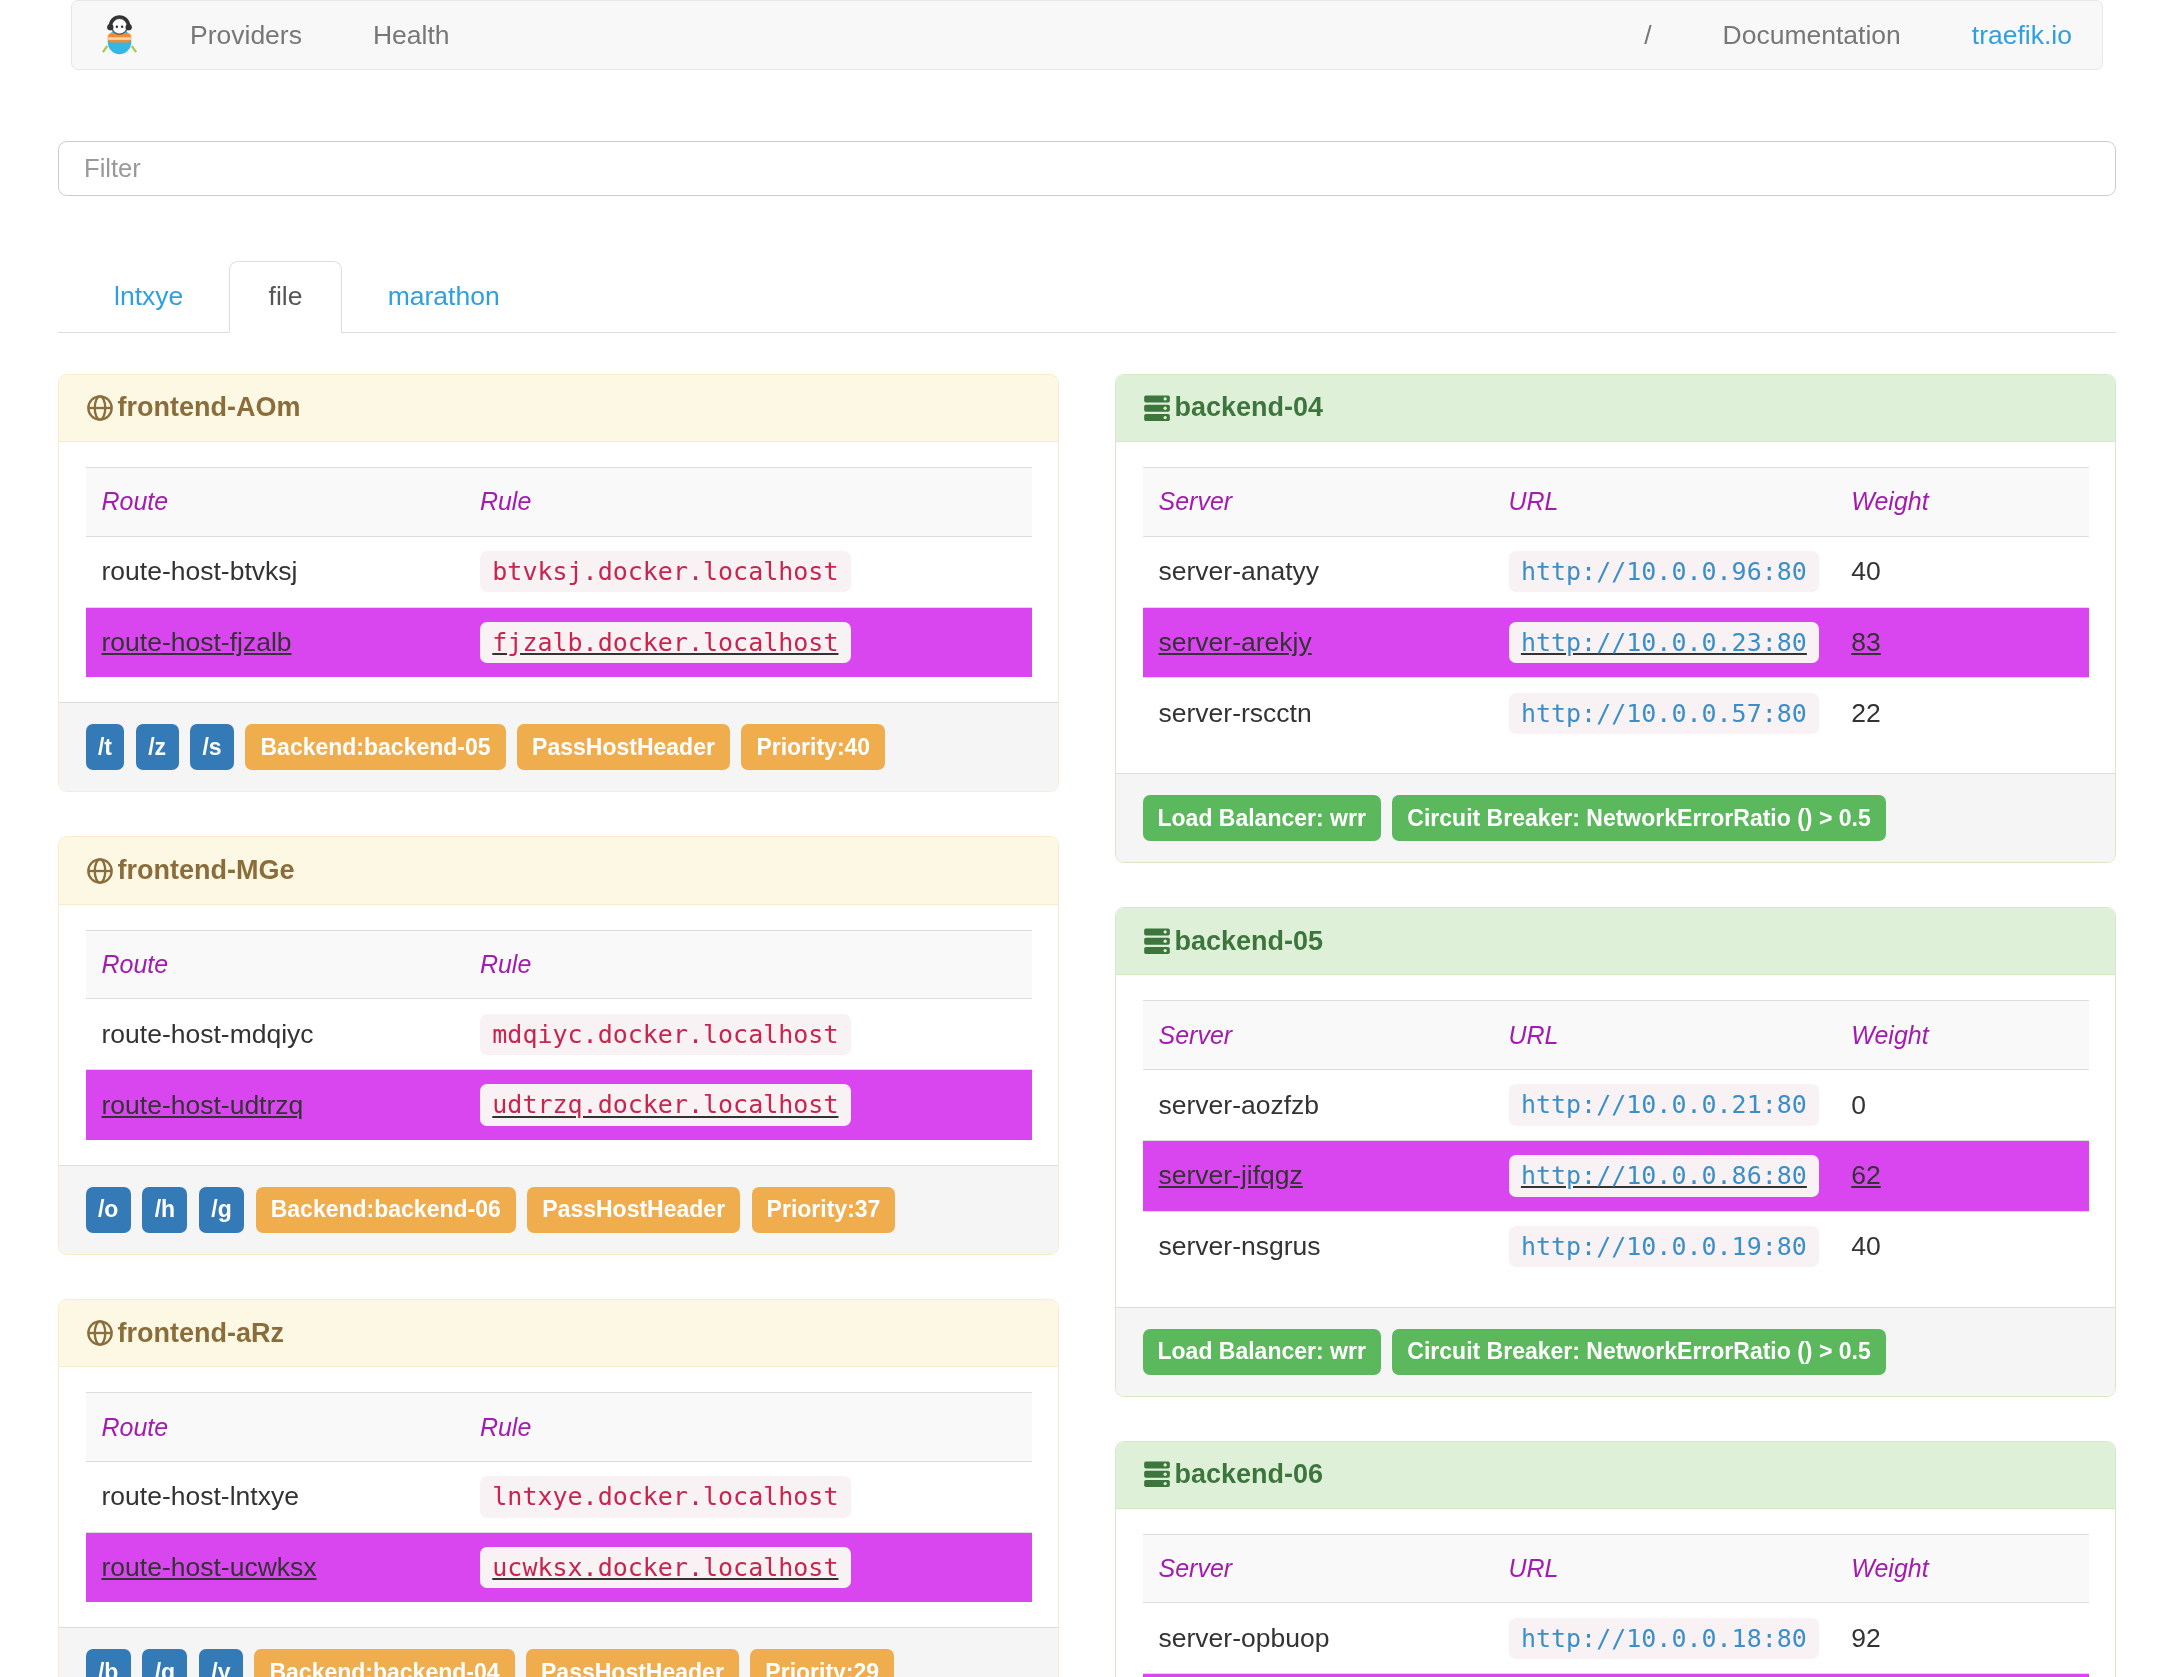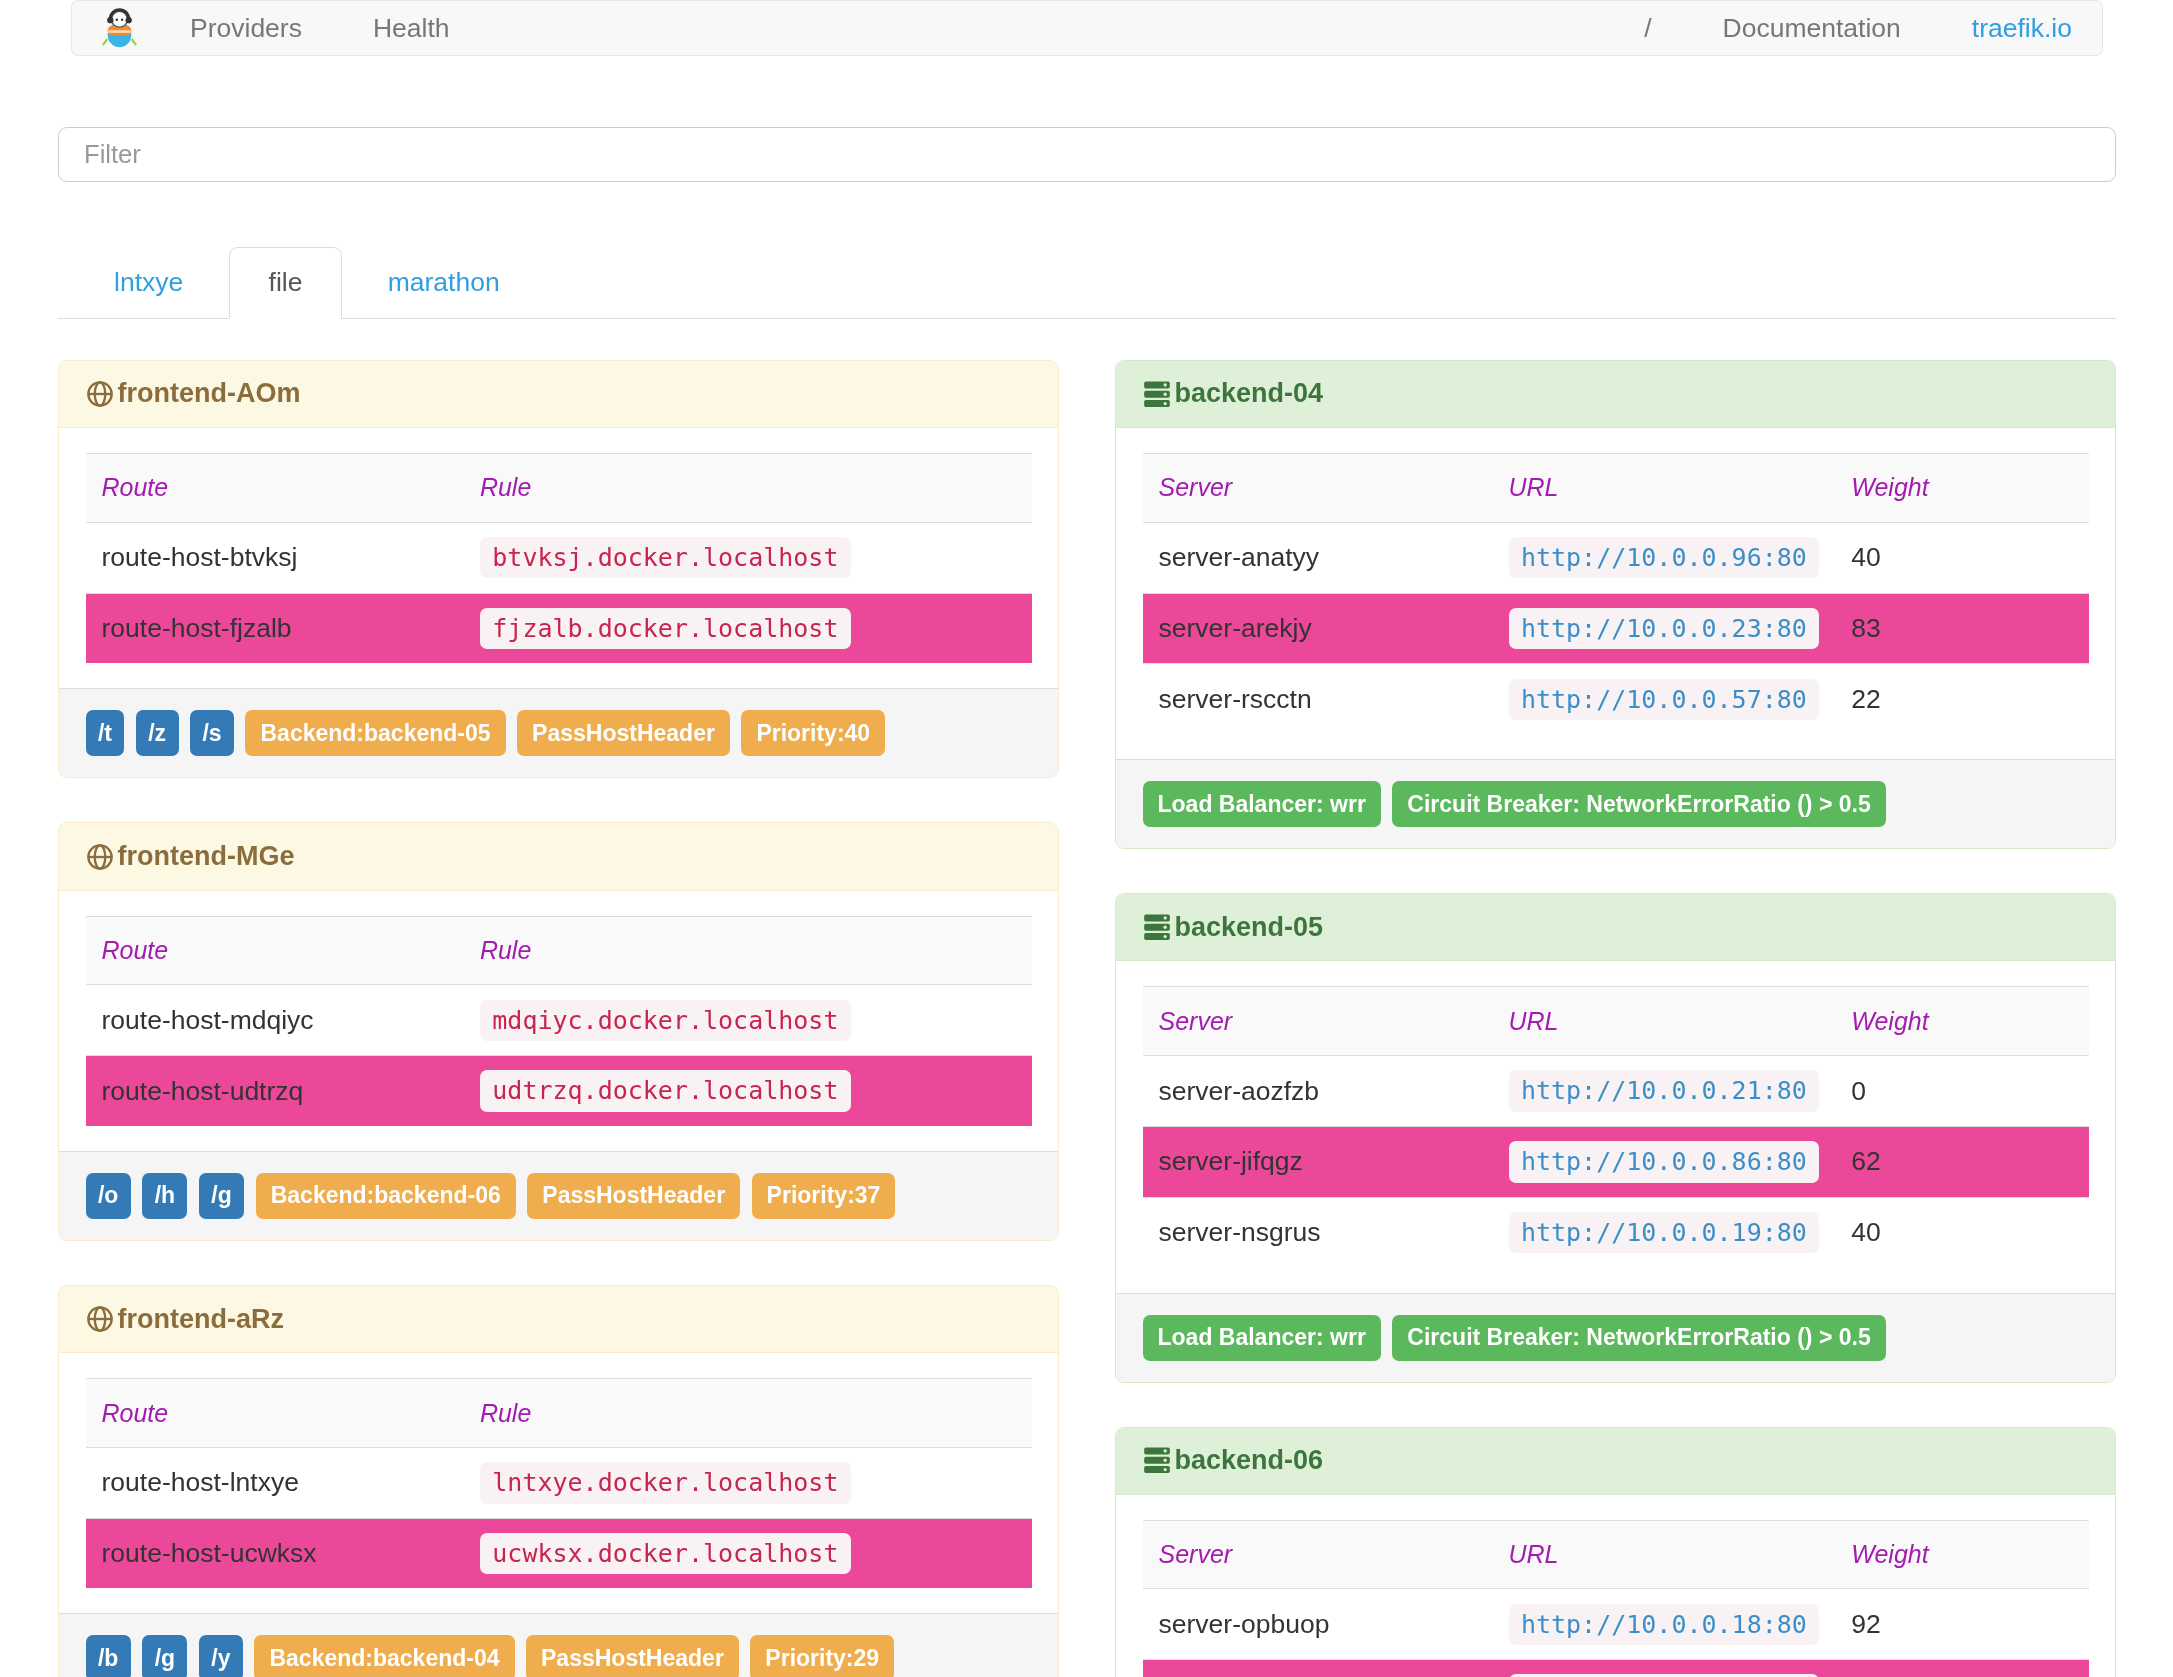--- a/index.html
+++ b/index.html
@@ -15,21 +15,21 @@
     --line:#ddd;
   }
   *{box-sizing:border-box;}
   html,body{margin:0;padding:0;}
   body{
     width:2174px;height:1678px;overflow:hidden;background:#fff;
     font-family:"Liberation Sans","DejaVu Sans",sans-serif;color:#333;font-size:25.6px;
   }
   
   .navbar{
-    margin:0 71px;height:56px;background:#f8f8f8;border:0.9px solid #e7e7e7;border-radius:7px;
+    margin:0 71px;height:70px;background:#f8f8f8;border:0.9px solid #e7e7e7;border-radius:7px;
     display:flex;align-items:center;justify-content:space-between;padding:0 30px;
   }
   .nav-group{display:flex;align-items:center;}
   .logo{display:flex;align-items:center;margin-right:53px;text-decoration:none;}
   .nav-link{color:#777;text-decoration:none;font-size:26.5px;}
   .nav-left .nav-link{margin-right:71px;}
   .nav-right .nav-link{margin-left:71px;}
   .nav-sep{color:#777;font-size:26.5px;}
   .nav-link.accent{color:var(--link);}
   
@@ -60,21 +60,21 @@
   .card-warning .card-heading{background:var(--warn-bg);color:var(--warn-text);border-bottom:0.9px solid var(--warn-border);}
   .card-success .card-heading{background:var(--succ-bg);color:var(--succ-text);border-bottom:0.9px solid var(--succ-border);}
   .card-body{padding:25px 26.5px;}
   table{width:100%;border-collapse:collapse;}
   th{
     font-style:italic;font-weight:normal;text-align:left;padding:19.4px 16px;background:#f9f9f9;
     border-top:0.9px solid var(--line);border-bottom:0.9px solid var(--line);font-size:25px;color:#a21caf;
   }
   td{padding:19.4px 16px;font-size:26.5px;}
   tbody tr + tr td{border-top:0.9px solid var(--line);}
-  tr.striped td{background:#ec4899;}
+  tr.striped td{background:#d946ef;text-decoration:underline;}
   .t-frontend th:nth-child(1){width:40%;}
   .t-backend th:nth-child(1){width:37%;}
   .t-backend th:nth-child(2){width:36%;}
   .code{
     font-family:"DejaVu Sans Mono","Liberation Mono",monospace;font-size:25px;
     background:var(--code-bg);border-radius:7px;padding:6.2px 12.4px;white-space:nowrap;
   }
   .code.rule{color:var(--code-crimson);}
   .code.url{color:var(--url-blue);}
   .card-footer{

